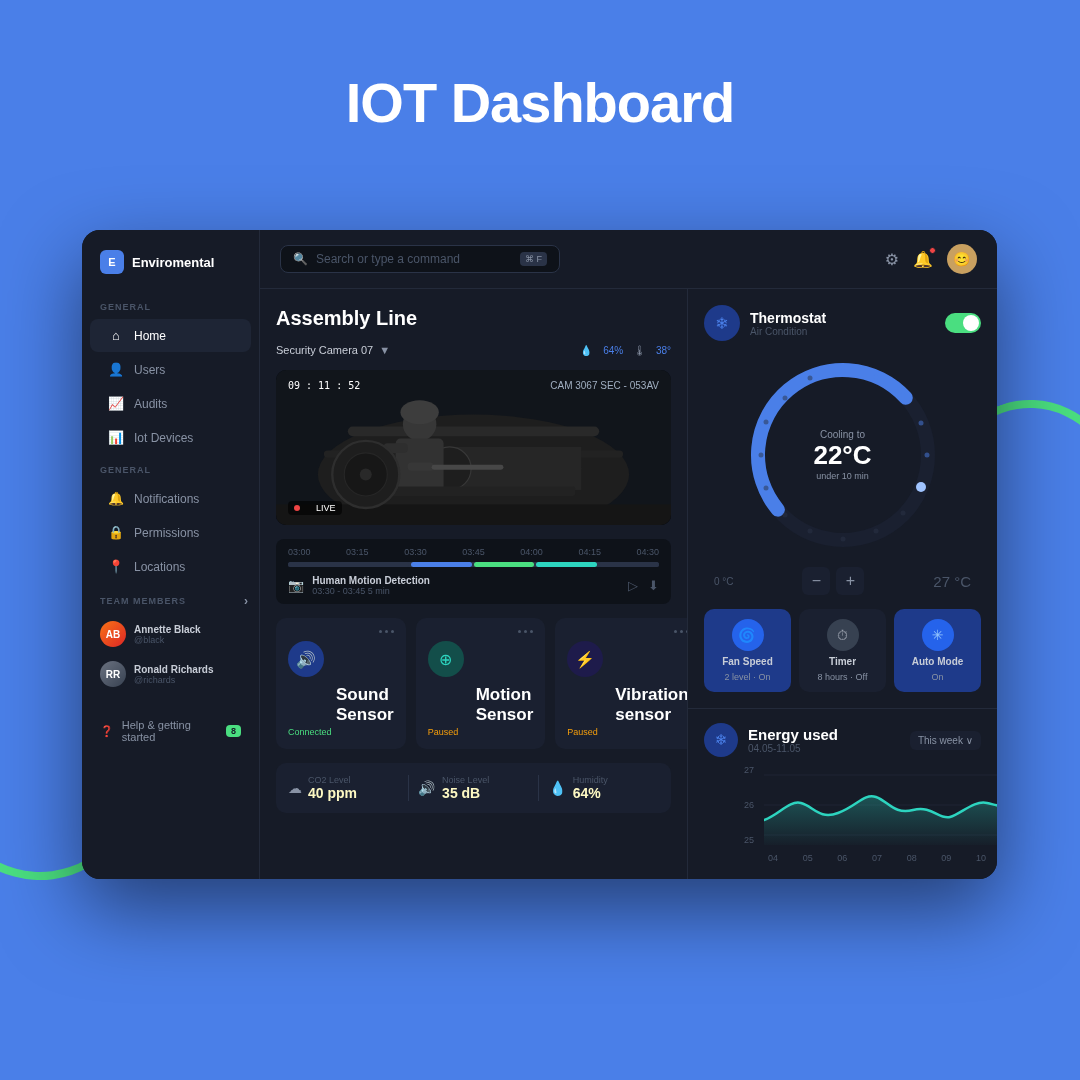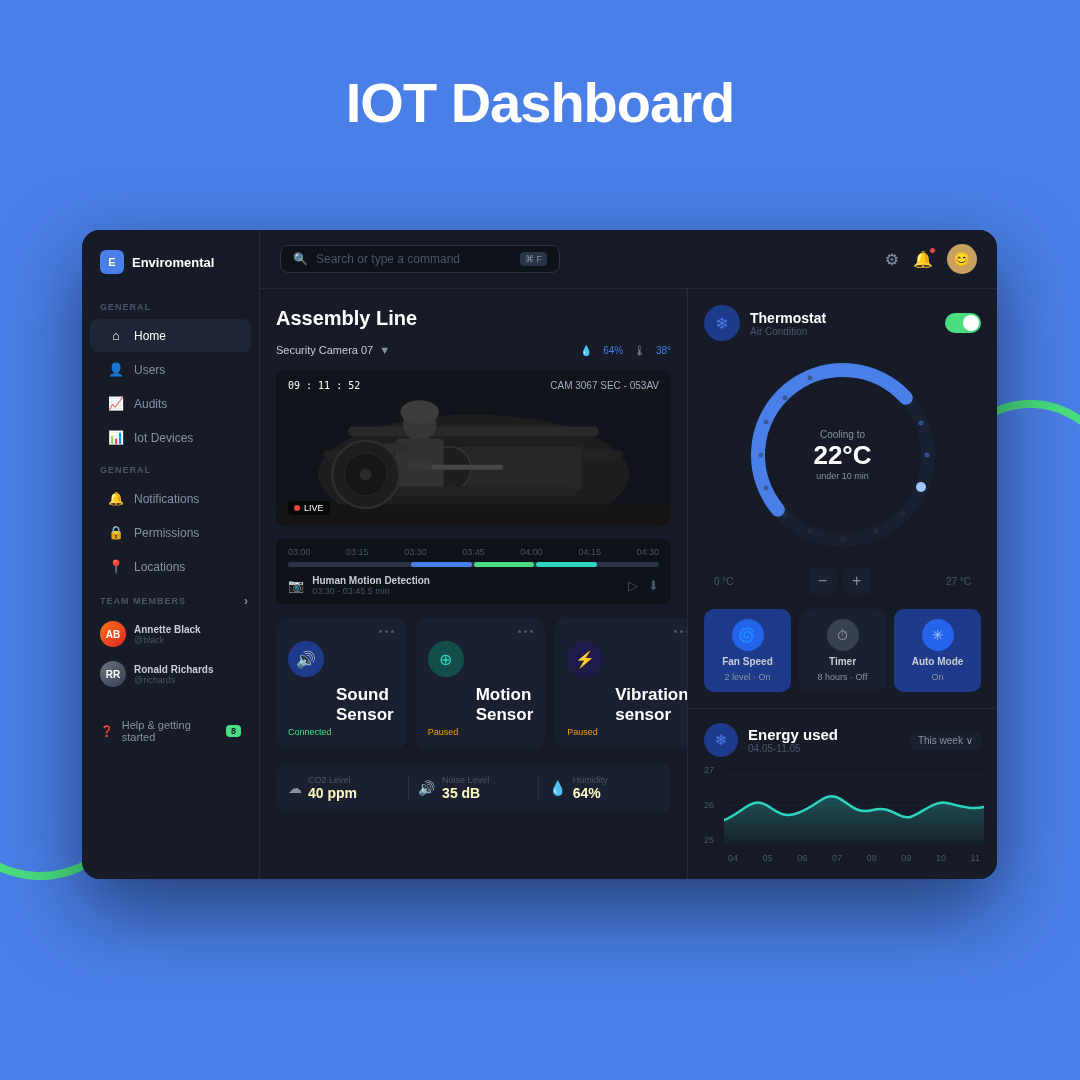--- a/index.html
+++ b/index.html
@@ -319,21 +319,21 @@
     }
     .camera-live-badge {
       position: absolute;
       bottom: 10px;
       left: 12px;
       background: rgba(0,0,0,0.6);
       border-radius: 4px;
       padding: 2px 6px;
       display: flex;
       align-items: center;
-      gap: 4px;
+      gap: 16px;
       color: white;
       font-size: 9px;
     }
     .live-dot {
       width: 6px;
       height: 6px;
       background: #ef4444;
       border-radius: 50%;
     }
 
@@ -555,21 +555,21 @@
     }
 
     .dial-controls {
       display: flex;
       align-items: center;
       justify-content: space-between;
       padding: 0 10px;
       margin-bottom: 14px;
     }
     .dial-min { color: #4a5568; font-size: 10px; }
-    .dial-max { color: #4a5568; font-size: 10px; }
+    .dial-max { color: #4a5568; font-size: 15px; }
     .dial-buttons {
       display: flex;
       gap: 6px;
     }
     .dial-btn {
       width: 28px;
       height: 28px;
       background: #1a2030;
       border-radius: 6px;
       display: flex;
@@ -640,20 +640,21 @@
       background: #1a2030;
       border-radius: 6px;
       padding: 4px 8px;
       color: #8892a4;
       font-size: 10px;
       cursor: pointer;
     }
     .energy-chart {
       margin-top: 8px;
       position: relative;
+      margin-left: 40px;
     }
     .chart-y-labels {
       position: absolute;
       left: 0;
       top: 0;
       bottom: 20px;
       display: flex;
       flex-direction: column;
       justify-content: space-between;
       color: #4a5568;

